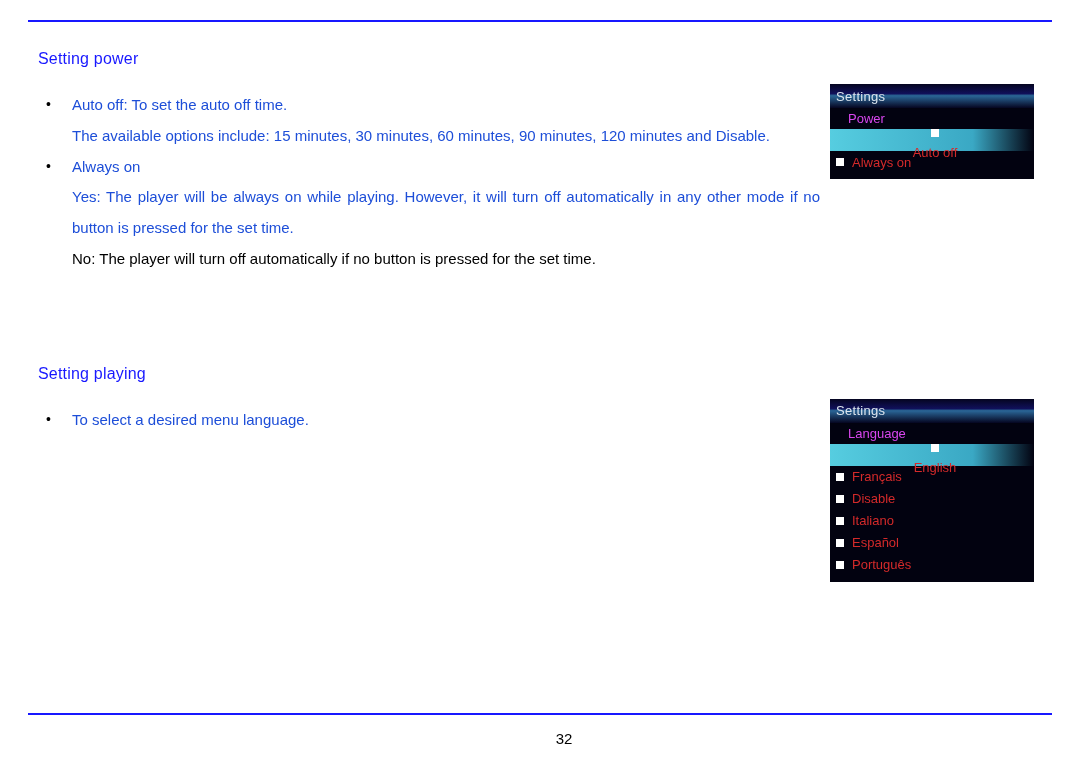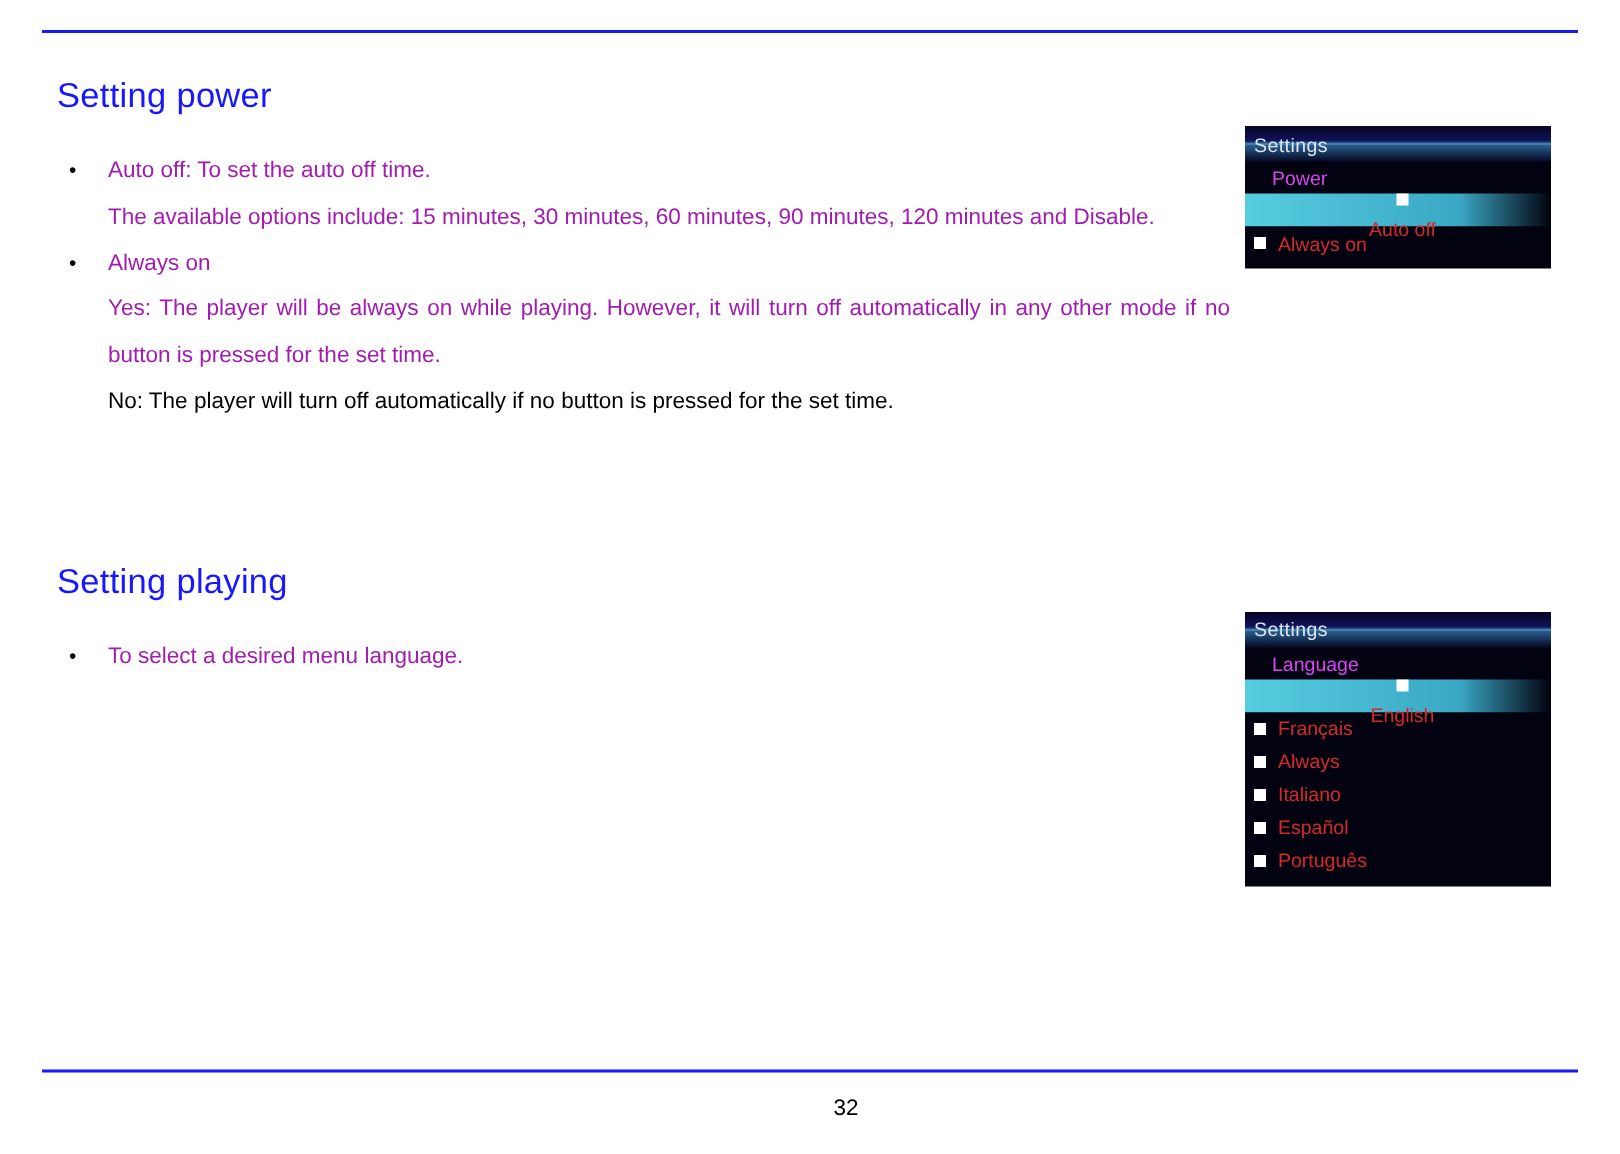--- a/index.html
+++ b/index.html
@@ -39,33 +39,33 @@
       align-items: flex-start;
       margin-bottom: 90px;
       gap: 10px;
     }
     .text-col {
       flex: 1;
       padding-left: 10px;
     }
     .section-heading {
       color: #1818ff;
-      font-size: 23px;
+      font-size: 16px;
       font-weight: 400;
       margin-bottom: 22px;
       letter-spacing: 0.2px;
     }
     ul.bullets {
       list-style: none;
       padding-left: 34px;
     }
     ul.bullets > li {
       position: relative;
       font-size: 15px;
-      color: #a21caf;
+      color: #1d4ed8;
       line-height: 2.05;
       text-align: justify;
     }
     ul.bullets > li::before {
       content: "•";
       position: absolute;
       left: -26px;
       top: 0;
       color: #000;
       font-size: 14px;
@@ -172,21 +172,21 @@
     <div class="device-item selected">
       <span class="sq"></span>
       <span>English</span>
     </div>
     <div class="device-item">
       <span class="sq"></span>
       <span>Français</span>
     </div>
     <div class="device-item">
       <span class="sq"></span>
-      <span>Always</span>
+      <span>Disable</span>
     </div>
     <div class="device-item">
       <span class="sq"></span>
       <span>Italiano</span>
     </div>
     <div class="device-item">
       <span class="sq"></span>
       <span>Español</span>
     </div>
     <div class="device-item">

